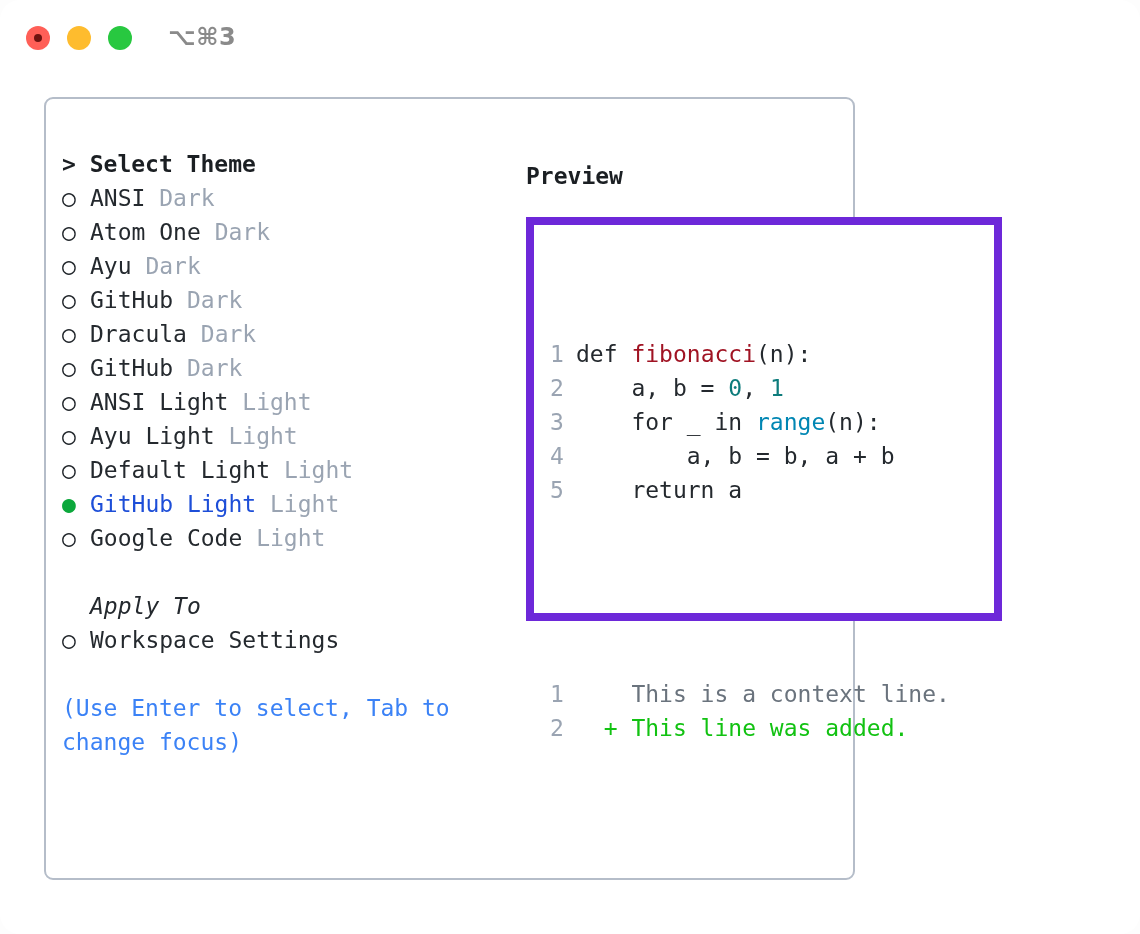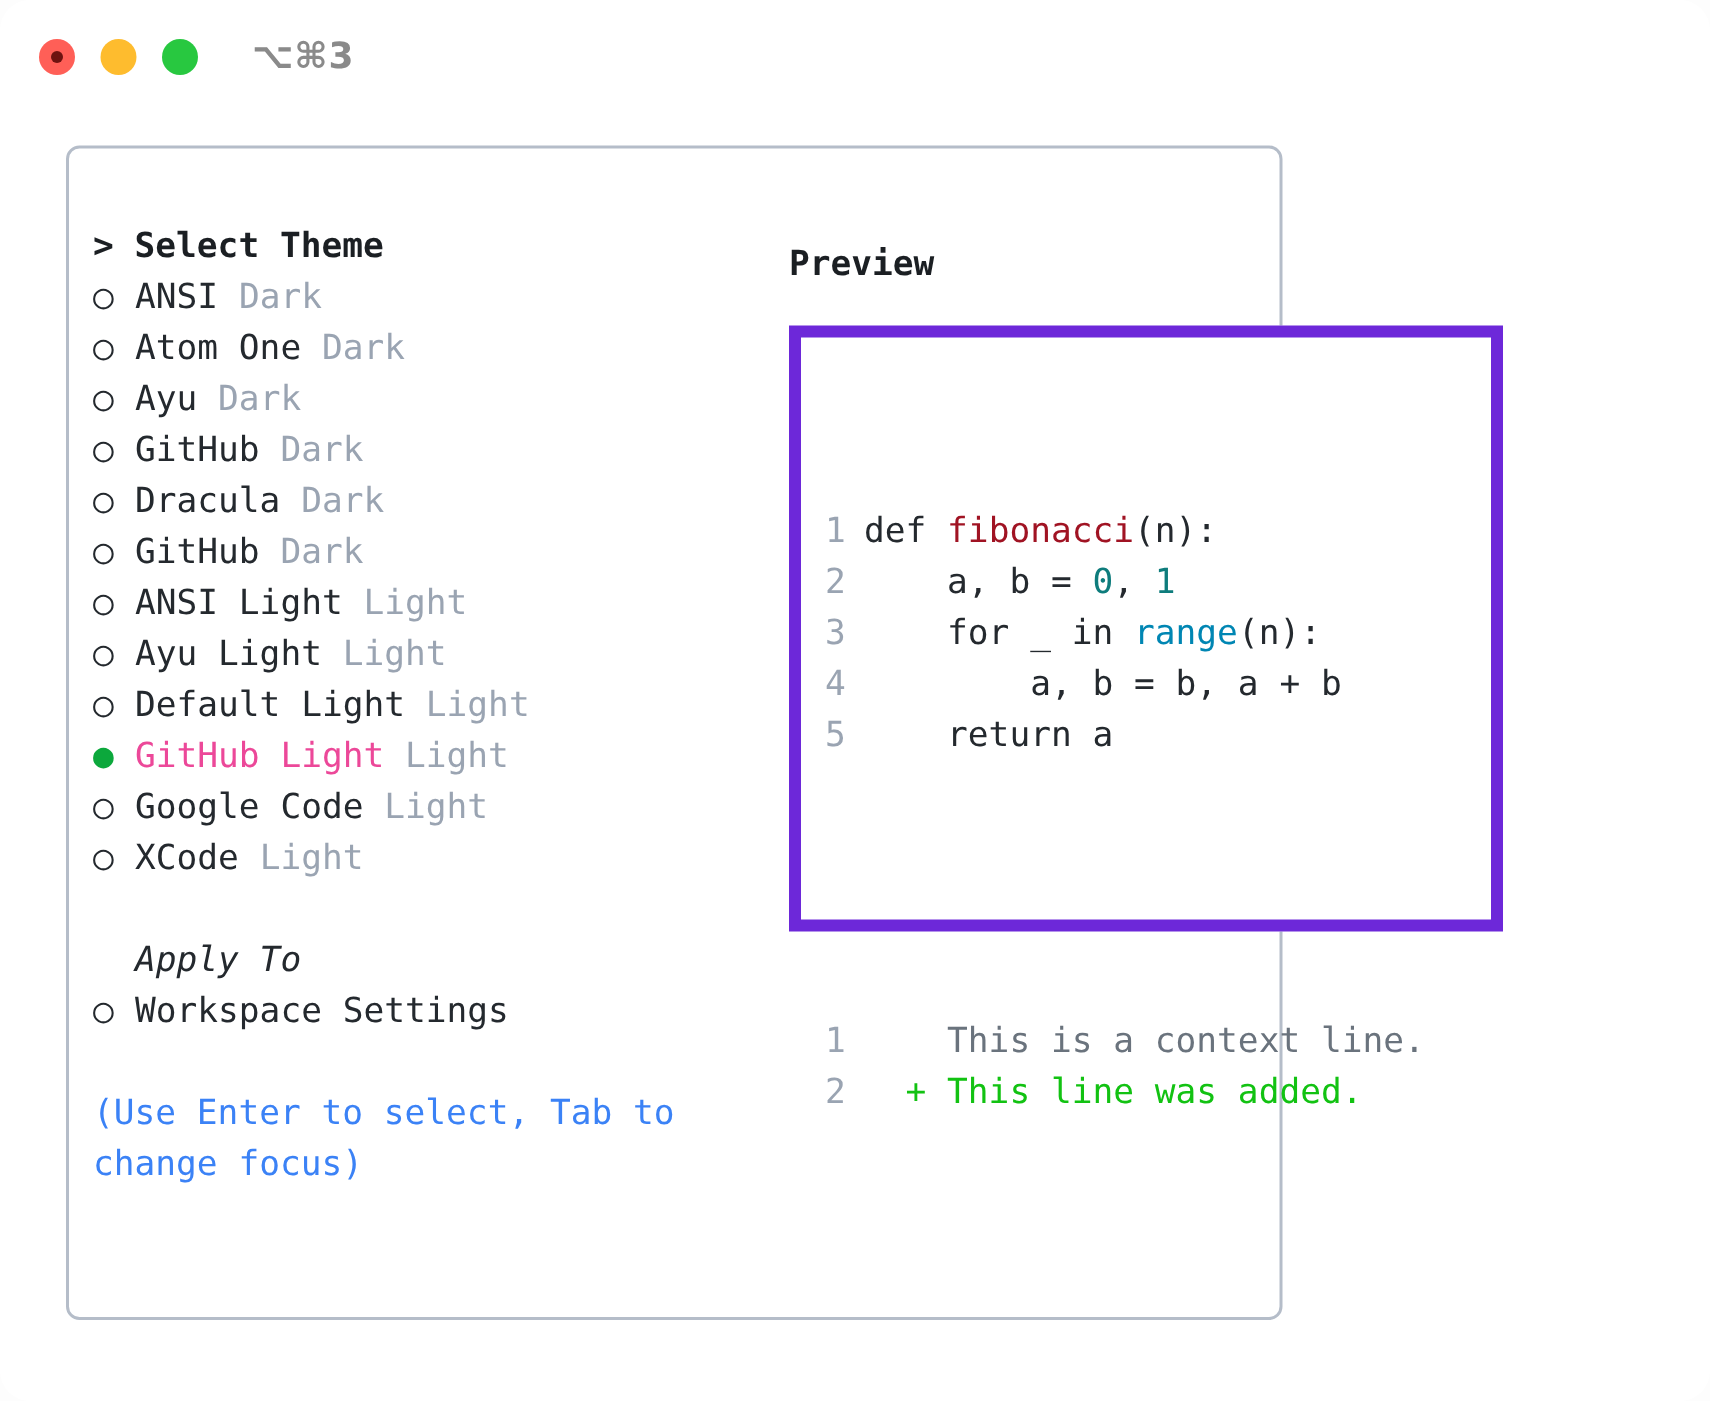--- a/index.html
+++ b/index.html
@@ -108,21 +108,21 @@
     white-space: pre;
     display: block;
   }
   .bullet {
     display: inline-block;
     width: 28px;
   }
   .bullet-empty { color: #24292e; }
   .bullet-filled { color: #0ca83c; }
   .theme-name { color: #24292e; }
-  .theme-name.selected { color: #ec4899; }
+  .theme-name.selected { color: #1d4ed8; }
   .variant { color: #9aa4b2; }
   .spacer-row { display: block; height: 34px; }
   .apply-head {
     white-space: pre;
     color: #24292e;
     font-style: italic;
   }
   .hint {
     color: #3b82f6;
     white-space: pre-wrap;
@@ -202,21 +202,20 @@
               <div class="row"><span class="bullet bullet-empty">○</span><span class="theme-name">Atom One </span><span class="variant">Dark</span></div>
               <div class="row"><span class="bullet bullet-empty">○</span><span class="theme-name">Ayu </span><span class="variant">Dark</span></div>
               <div class="row"><span class="bullet bullet-empty">○</span><span class="theme-name">GitHub </span><span class="variant">Dark</span></div>
               <div class="row"><span class="bullet bullet-empty">○</span><span class="theme-name">Dracula </span><span class="variant">Dark</span></div>
               <div class="row"><span class="bullet bullet-empty">○</span><span class="theme-name">GitHub </span><span class="variant">Dark</span></div>
               <div class="row"><span class="bullet bullet-empty">○</span><span class="theme-name">ANSI Light </span><span class="variant">Light</span></div>
               <div class="row"><span class="bullet bullet-empty">○</span><span class="theme-name">Ayu Light </span><span class="variant">Light</span></div>
               <div class="row"><span class="bullet bullet-empty">○</span><span class="theme-name">Default Light </span><span class="variant">Light</span></div>
               <div class="row"><span class="bullet bullet-filled">●</span><span class="theme-name selected">GitHub Light </span><span class="variant">Light</span></div>
               <div class="row"><span class="bullet bullet-empty">○</span><span class="theme-name">Google Code </span><span class="variant">Light</span></div>
-              <div class="row"><span class="bullet bullet-empty">○</span><span class="theme-name">XCode </span><span class="variant">Light</span></div>
             </div>
           <span class="spacer-row"></span>
           <div class="apply-head"><span class="bullet"> </span><span>Apply To</span></div>
           <div id="apply-list">
               <div class="row"><span class="bullet bullet-empty">○</span><span class="theme-name">Workspace Settings</span></div>
             </div>
           <span class="hint">(Use Enter to select, Tab to change focus)</span>
         </div>
 
         <div class="right-col">

